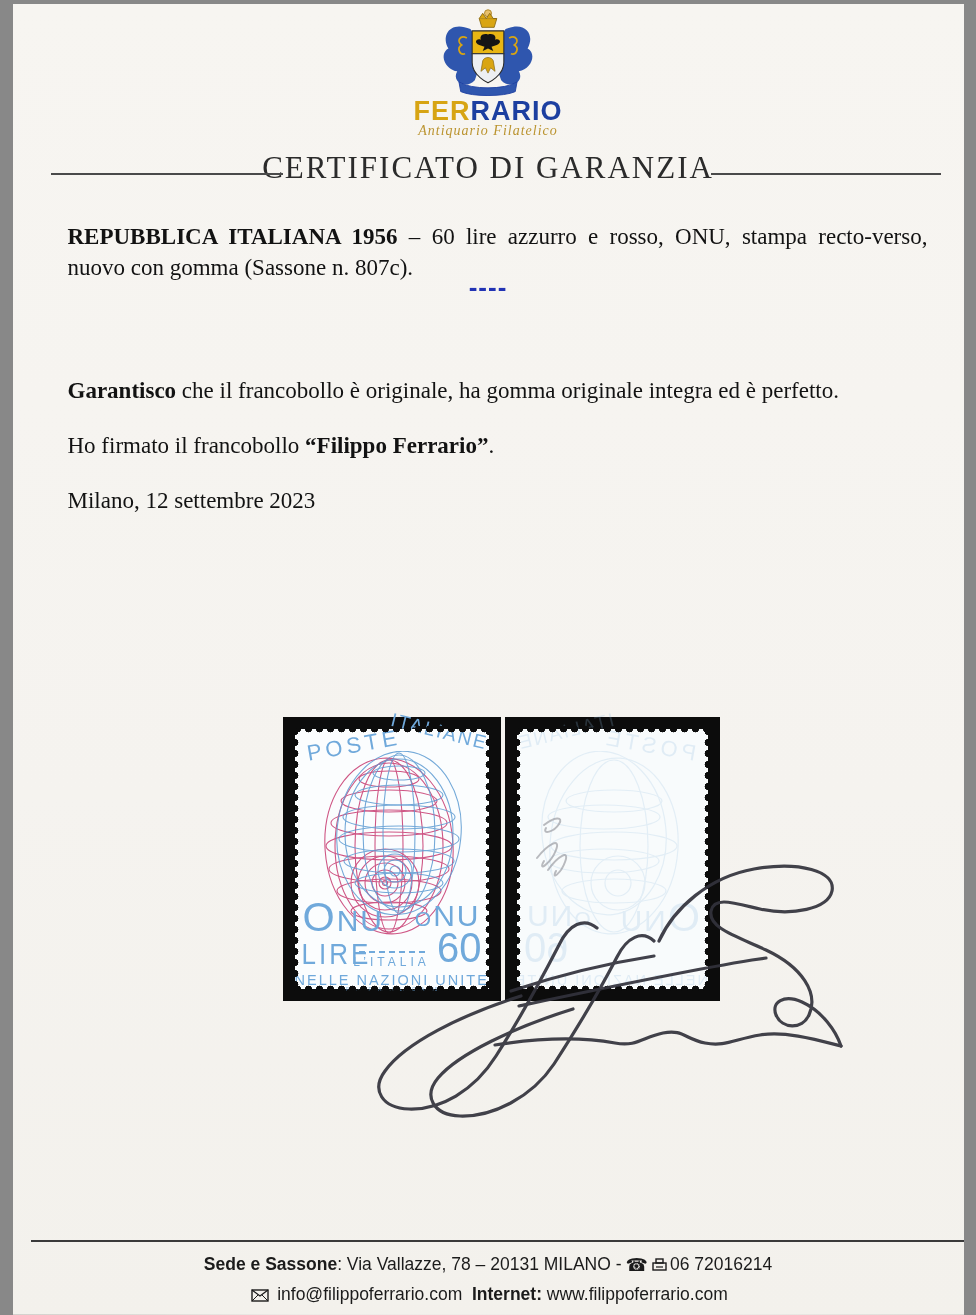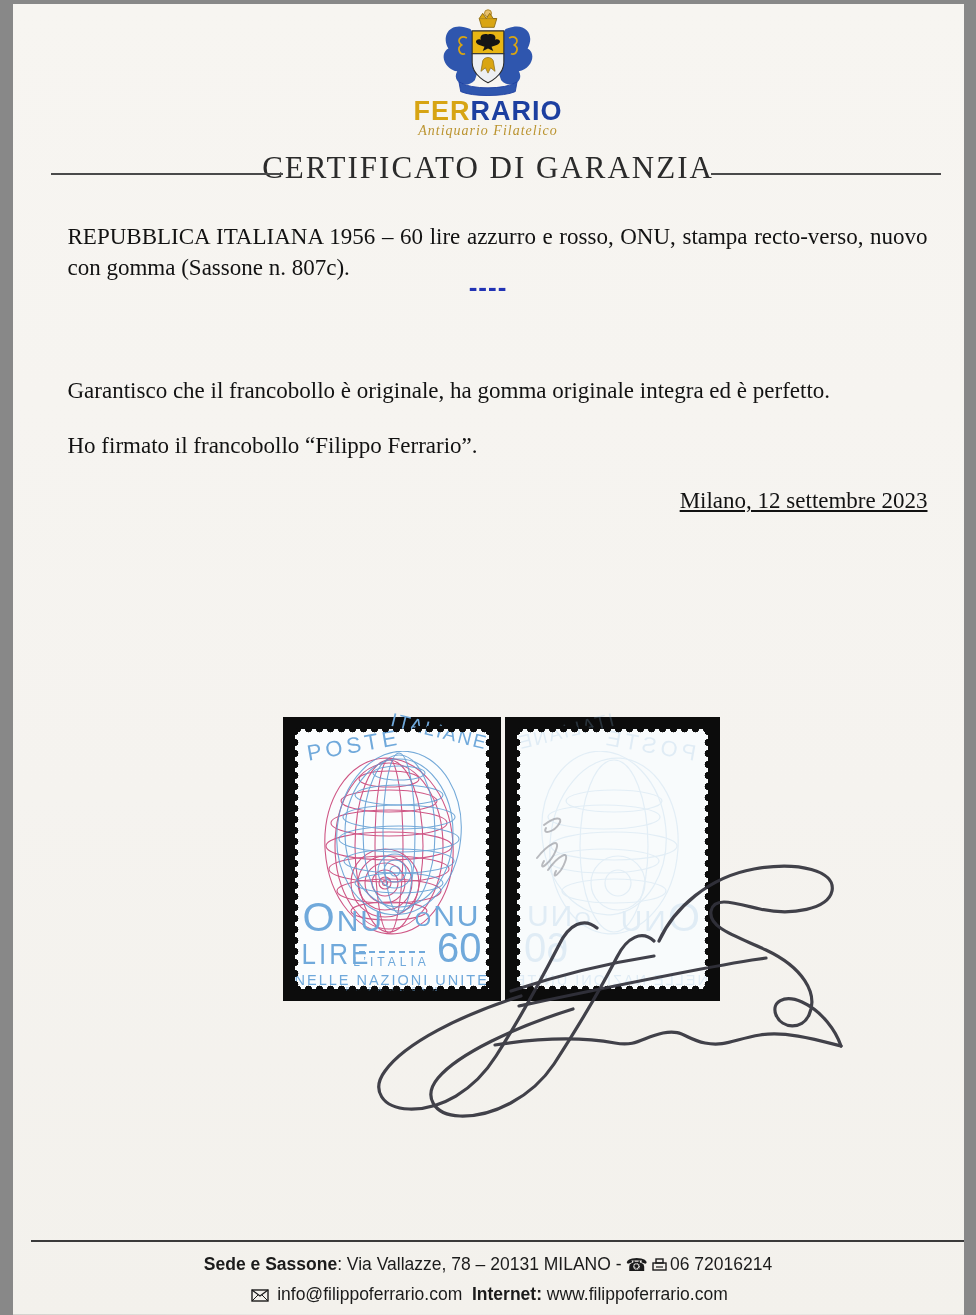--- a/index.html
+++ b/index.html
@@ -23,29 +23,29 @@
   
   .cert-title{position:absolute;top:146px;left:0;width:100%;text-align:center;
     font-size:31px;letter-spacing:2px;color:#2b2b2b;}
   .rule{position:absolute;top:169px;height:2px;background:#4a4a4a;}
   .rule.left{left:38px;width:232px;}
   .rule.right{left:698px;width:230px;}
 
   
   .para{position:absolute;left:55px;width:860px;font-size:23px;line-height:1.33;
     text-align:justify;color:#121212;}
-  .b{font-weight:normal;}
+  .b{font-weight:bold;}
   #p-item{top:218px;}
   .blue-sep{position:absolute;top:268px;left:0;width:100%;text-align:center;
     color:#2233b4;font-weight:bold;font-size:26px;letter-spacing:1px;
     font-family:"Liberation Sans",sans-serif;}
   #p-examined{top:297px;}
   #p-guarantee{top:372px;}
   #p-signed{top:427px;}
-  #p-date{top:482px;text-align:right;text-decoration:underline;}
+  #p-date{top:482px;text-align:left;}
 
   
   .mount{position:absolute;background:#0c0c0c;padding:12px;box-sizing:border-box;z-index:2;}
   #mount-front{left:270px;top:713px;width:218px;height:284px;}
   #mount-back{left:492px;top:713px;width:215px;height:284px;}
   .stamp{position:relative;width:100%;height:100%;}
   #stamp-front{background:#fbfdfe;}
   #stamp-back{background:#f8fbfc;}
   .perf{position:absolute;z-index:3;}
   .perf.h{left:-3px;right:-3px;height:10px;

